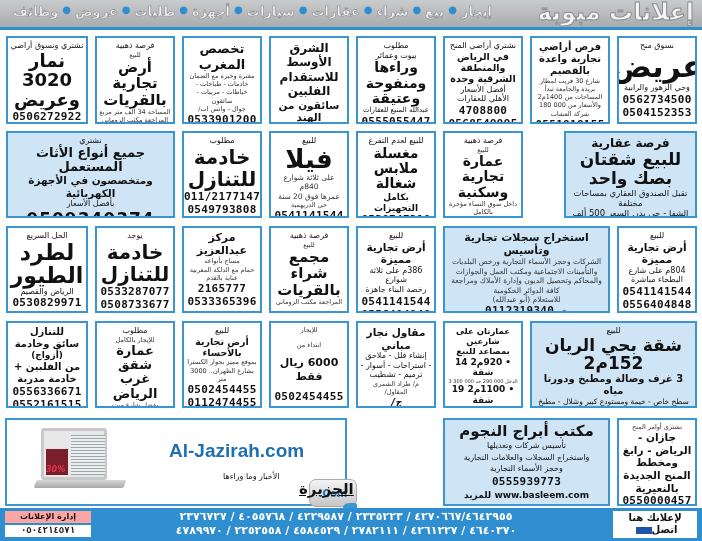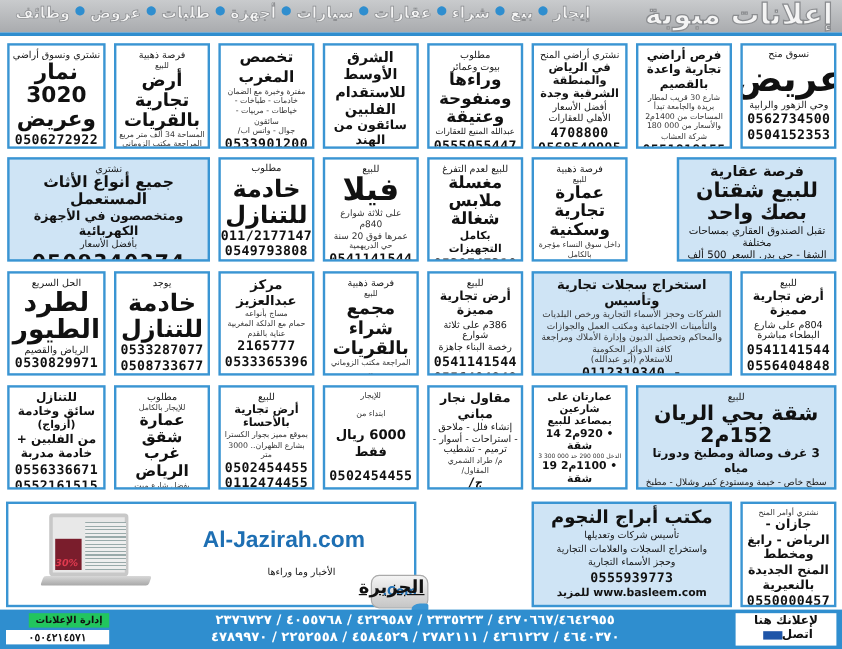--- a/index.html
+++ b/index.html
@@ -37,22 +37,22 @@
   .laptop .base { position: absolute; left: 0; top: 52px; width: 90px; height: 8px; background: linear-gradient(#d8d8d8, #a8a8a8); transform: skewX(-20deg); border-radius: 2px; }
   .banner-url { position: absolute; left: 162px; top: 20px; font-size: 19px; font-weight: bold; color: #1e6fb3; font-family: "Liberation Sans", sans-serif; }
   .banner-tag { position: absolute; left: 196px; top: 52px; font-size: 8px; direction: rtl; padding-left: 20px; }
   .com-btn { position: absolute; left: 302px; top: 12px; width: 48px; height: 28px; background: linear-gradient(#f4f4f4, #c6c6c6);
     border-radius: 7px; border: 1px solid #aaa; color: #1e6fb3; font-size: 10px; font-weight: bold; display: flex; align-items: center; justify-content: center; margin-top: 47px; }
   .jazirah-logo { position: absolute; left: 292px; top: 60px; font-size: 15px; font-weight: 900; direction: rtl; color: #111; text-decoration: underline; }
   .jazirah-logo .fish { display: inline-block; width: 14px; height: 9px; background: #3a95d3; border-radius: 50% 20% 50% 20%; margin-right: -3px; vertical-align: middle; }
 
   .footer { position: absolute; left: 0; top: 508px; width: 702px; height: 33px; background: #2f8ecf; }
   .foot-box-l { position: absolute; left: 5px; top: 3px; width: 86px; height: 27px; }
-  .foot-box-l .lbl { position: absolute; right: 0; top: 0; width: 67px; height: 12px; background: #22c55e; font-size: 8px; font-weight: bold; text-align: center; line-height: 12px; }
-  .foot-box-l .num { position: absolute; right: 0; top: 14px; width: 86px; height: 12px; background: #fff; font-size: 9px; font-weight: bold; text-align: center; line-height: 12px; font-family: Liberation Sans, sans-serif; }
+  .foot-box-l .lbl { position: absolute; right: 0; top: 0; width: 86px; height: 12px; background: #fca5a5; font-size: 8px; font-weight: bold; text-align: center; line-height: 12px; }
+  .foot-box-l .num { position: absolute; right: 0; top: 14px; width: 86px; height: 12px; background: #fff; font-size: 9px; font-weight: bold; text-align: center; line-height: 12px; font-family: Liberation Mono, monospace; }
   .foot-nums { position: absolute; left: 96px; top: 2px; width: 500px; color: #fff; font-weight: bold; font-size: 11px; line-height: 14px; direction: ltr; text-align: center; font-family: "DejaVu Sans", sans-serif; letter-spacing: 0.5px; white-space: nowrap; }
   .foot-box-r { position: absolute; right: 5px; top: 3px; width: 84px; height: 27px; background: #fff; font-size: 10px; font-weight: bold; text-align: center; line-height: 12px; padding-top: 1px; }
   .hand-icon { display: inline-block; width: 16px; height: 7px; background: #1e55a8; margin-left: 3px; vertical-align: middle; }
 </style>
 </head>
 <body>
 
 <div class="header">
   <div class="header-title">إعلانات مبوبة</div>
   <div class="header-cats">

